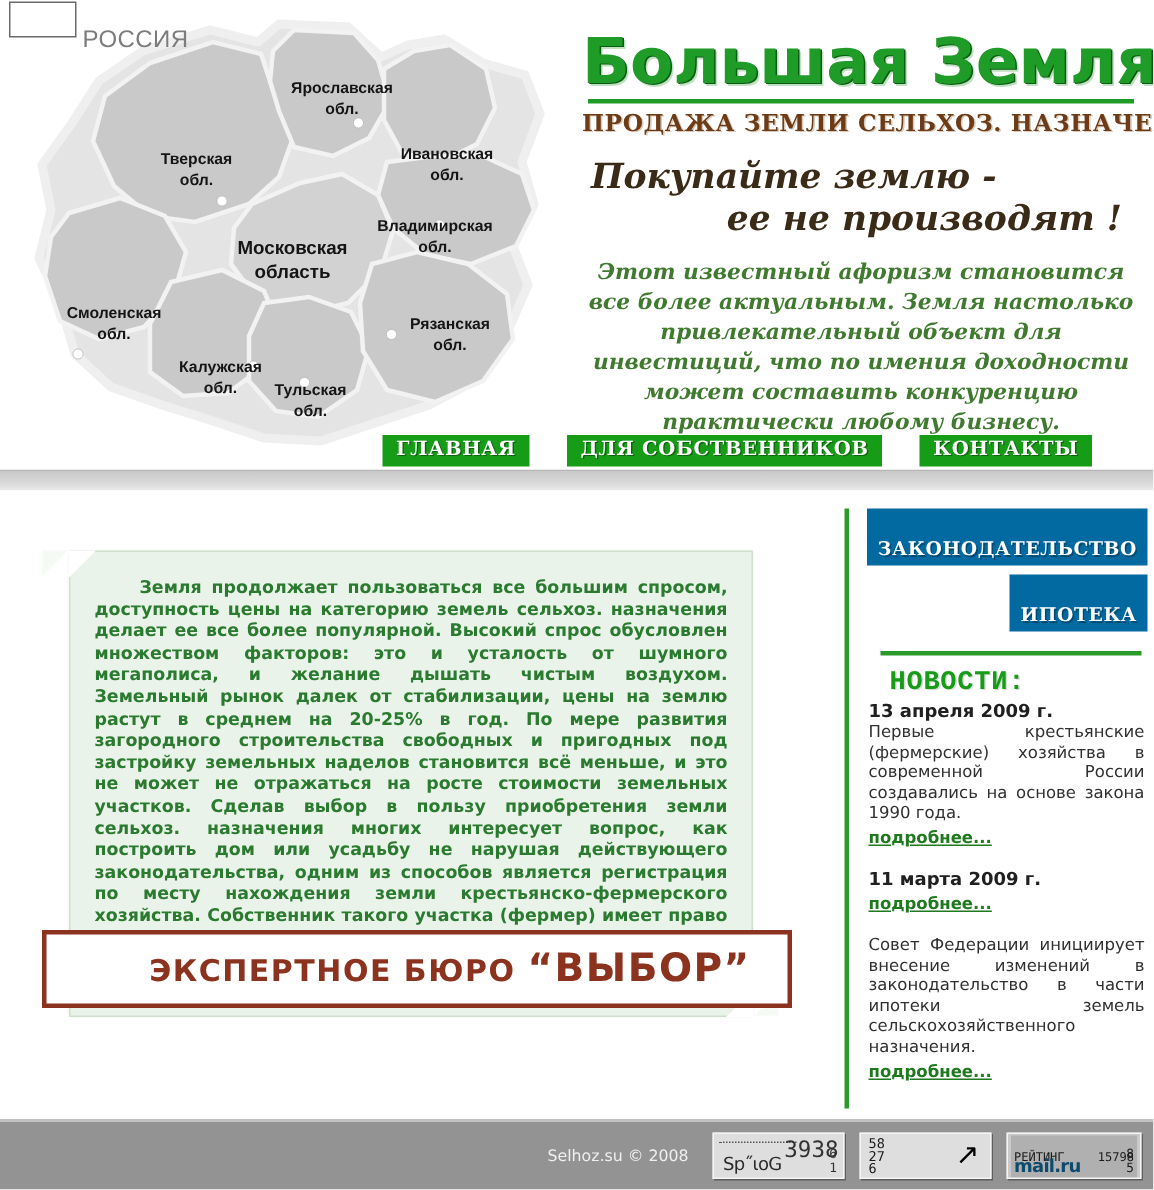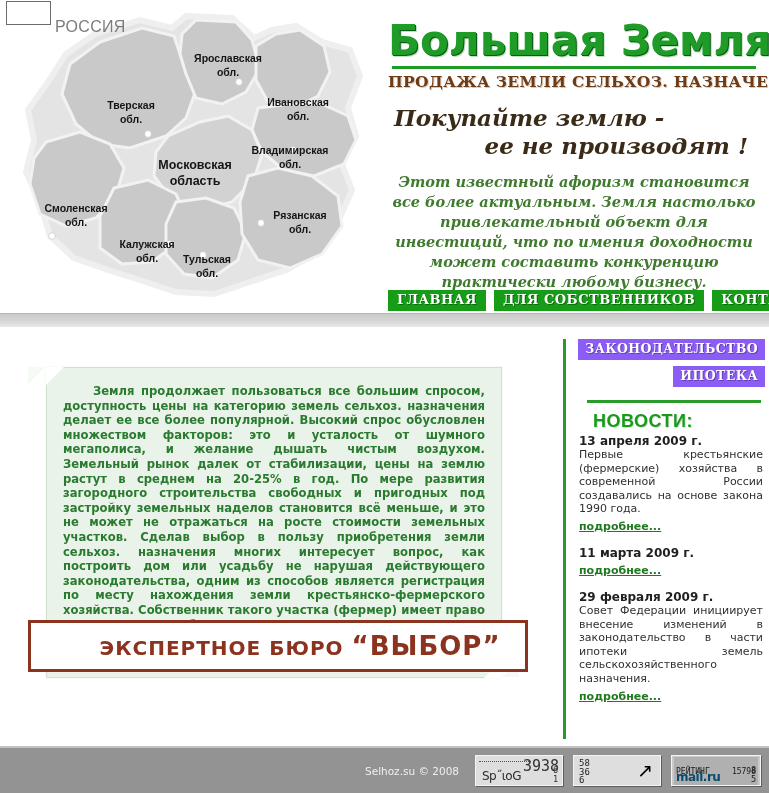--- a/index.html
+++ b/index.html
@@ -137,21 +137,22 @@
     text-align: center;
   }
 
   
   .nav {
     position: absolute;
     left: 388px;
     top: 290px;
     width: 340px;
     display: flex;
-    gap: 8px;
+    justify-content: flex-end;
+    gap: 25px;
   }
   .nav-btn {
     background: #169c16;
     color: #ffffff;
     font-family: "DejaVu Serif", serif;
     font-weight: bold;
     font-size: 13px;
     letter-spacing: 0.5px;
     padding: 3px 9px 4px 9px;
     line-height: 14px;
@@ -285,39 +286,39 @@
   }
   .banner-text .accent { font-size: 26px; }
 
   
   .side-btn-row {
     display: flex;
     justify-content: flex-end;
     padding-right: 4px;
   }
   .side-btn {
-    background: #8b5cf6;
+    background: #0369a1;
     color: #ffffff;
     font-family: "DejaVu Serif", serif;
     font-weight: bold;
     font-size: 12.5px;
     letter-spacing: 0.4px;
-    padding: 3px 7px 4px 7px;
+    padding: 20px 7px 4px 7px;
     line-height: 14px;
     white-space: nowrap;
     cursor: pointer;
     text-shadow: 1px 1px 0 rgba(0,0,0,.3);
   }
   .side-rule {
     height: 3px;
     background: #2a9b2a;
     margin: 13px 8px 8px 12px;
   }
   .news-title {
-    font-family: Liberation Sans, sans-serif;
+    font-family: Liberation Mono, monospace;
     font-weight: bold;
     font-size: 18px;
     color: #169c16;
     letter-spacing: 0.5px;
     margin: 0 0 2px 18px;
     text-shadow: 1px 1px 0 rgba(0,0,0,.15);
   }
   .news-item { margin: 0 6px 12px 4px; }
   .news-date {
     font-family: "DejaVu Sans", sans-serif;
@@ -609,21 +610,20 @@
       <p class="news-text">Первые крестьянские (фермерские) хозяйства в современной России создавались на основе закона 1990 года.</p>
       <span class="news-more">подробнее...</span>
     </div>
 
     <div class="news-item">
       <div class="news-date">11 марта 2009 г.</div>
       <span class="news-more">подробнее...</span>
     </div>
 
     <div class="news-item">
-      <div class="news-date">29 февраля 2009 г.</div>
       <p class="news-text">Совет Федерации инициирует внесение изменений в законодательство в части ипотеки земель сельскохозяйственного назначения.</p>
       <span class="news-more">подробнее...</span>
     </div>
 
   </div>
 </div>
 
 <div class="footer">
 
   <div class="copyright">Selhoz.su © 2008</div>
@@ -634,21 +634,21 @@
     <span class="spylog-brand">Sp˝ιoG</span>
     <span class="spylog-digits">
       <span>6</span><br>
       <span>1</span>
     </span>
   </div>
 
   <div class="counter hits">
     <span class="hits-digits">
       <span>58</span><br>
-      <span>36</span><br>
+      <span>27</span><br>
       <span>6</span>
     </span>
     <span class="hits-arrow">↗</span>
   </div>
 
   <div class="counter mailru">
     <span class="mailru-bar">
       <span>РЕЙТИНГ</span>
       <span>15798</span>
     </span>

